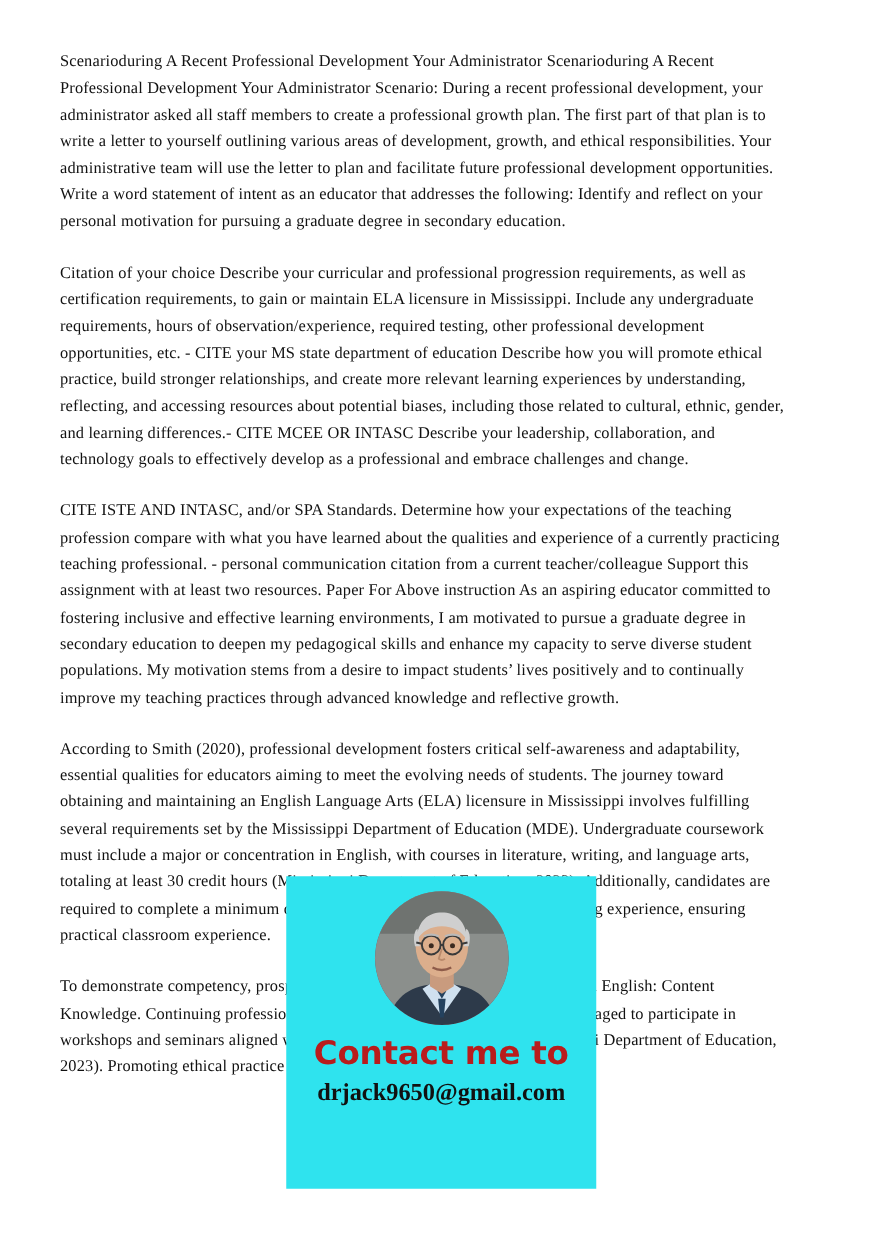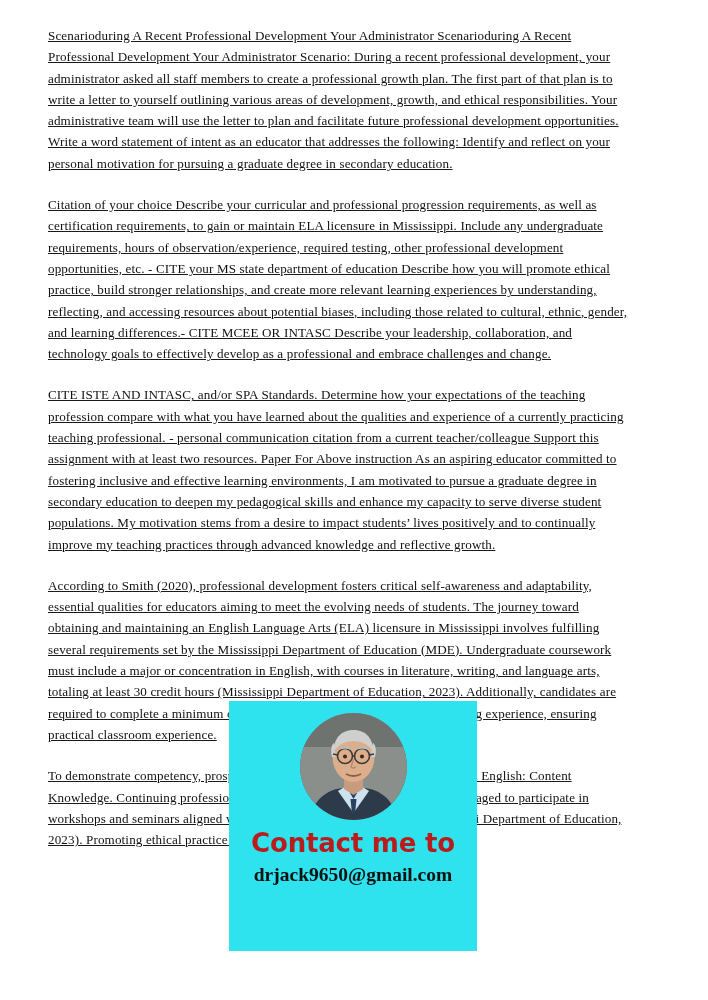--- a/index.html
+++ b/index.html
@@ -13,22 +13,21 @@
     font-family: "Liberation Serif", serif;
     color: #1a1a1a;
     overflow: hidden;
     position: relative;
   }
   .page {
     position: relative;
     width: 688px;
     height: 1000px;
     box-sizing: border-box;
-    padding: 25px 58px 0 48px;
-    text-decoration: underline;
+    padding: 38px 58px 0 48px;
   }
   .para {
     font-size: 13.1px;
     line-height: 21.3px;
     text-align: left;
     margin: 0 0 20px 0;
     color: #111111;
     letter-spacing: 0.01em;
   }
   .para:last-child {

